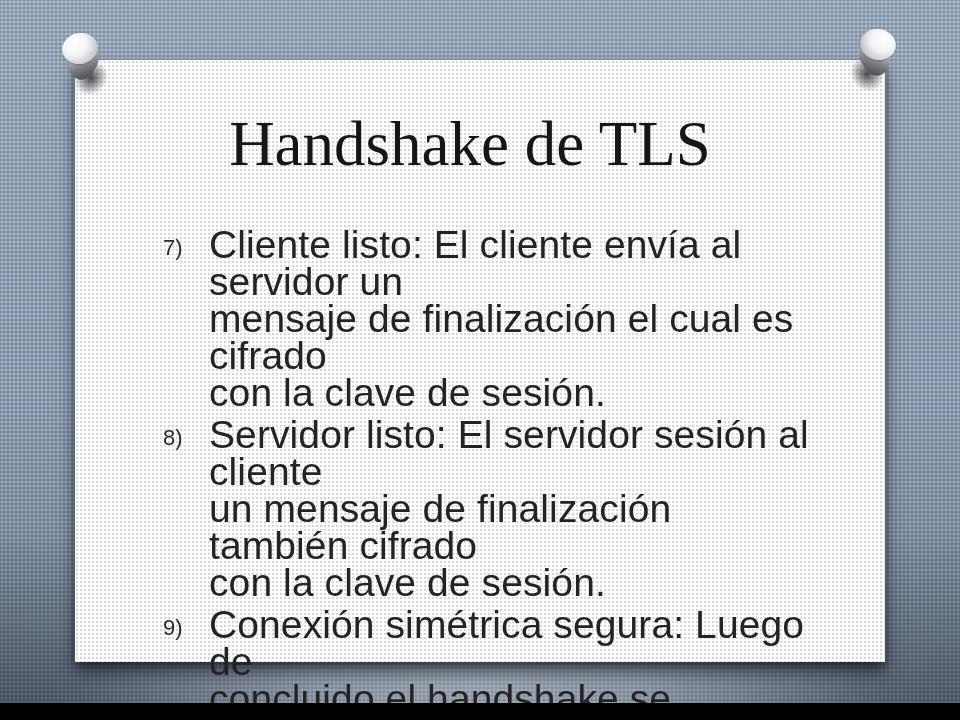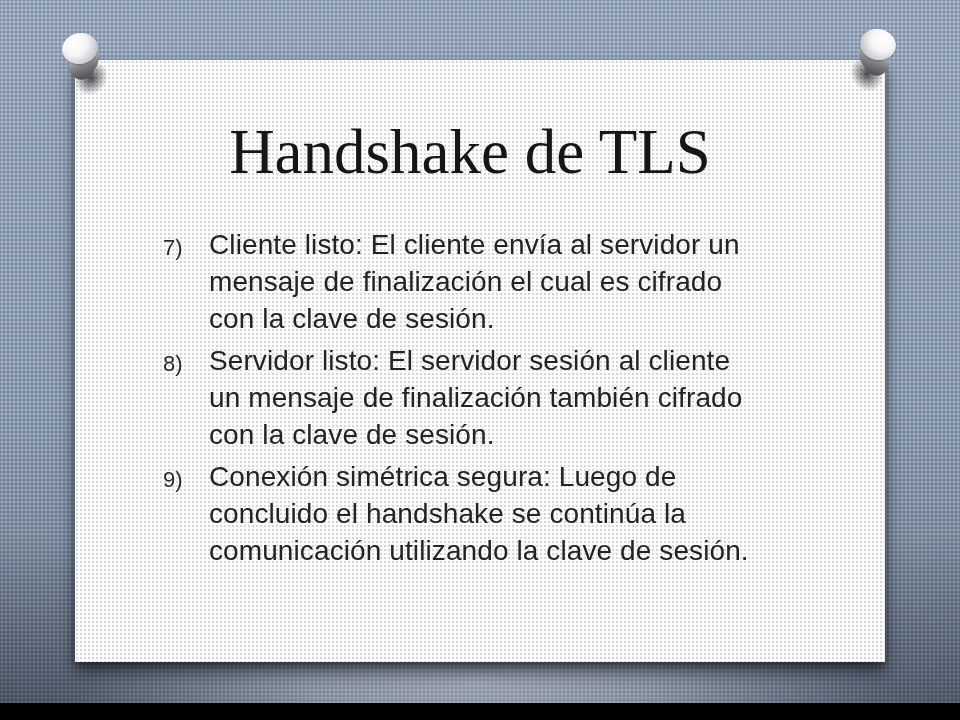--- a/index.html
+++ b/index.html
@@ -48,21 +48,21 @@
     background-size: 4px 4px;
     box-shadow:
       0 10px 16px rgba(8, 10, 16, 0.55),
       0 3px 6px rgba(8, 10, 16, 0.35);
   }
   .title {
     position: absolute;
     top: 44px;
     left: 0;
     right: 20px;
-    margin: 12px;
+    margin: 4px;
     text-align: center;
     font-family: "Liberation Serif", serif;
     font-weight: 400;
     font-size: 63px;
     line-height: 1.15;
     color: #161616;
   }
   .list {
     position: absolute;
     left: 88px;
@@ -80,21 +80,21 @@
   .item-number {
     flex: 0 0 46px;
     width: 46px;
     font-size: 22px;
     line-height: 37px;
     padding-top: 3px;
     color: #2a2a2a;
   }
   .item-text {
     flex: 1;
-    font-size: 28px;
+    font-size: 39px;
     line-height: 37px;
     white-space: pre-line;
     letter-spacing: 0.1px;
   }
   
   .pin {
     position: absolute;
     width: 64px;
     height: 78px;
   }

